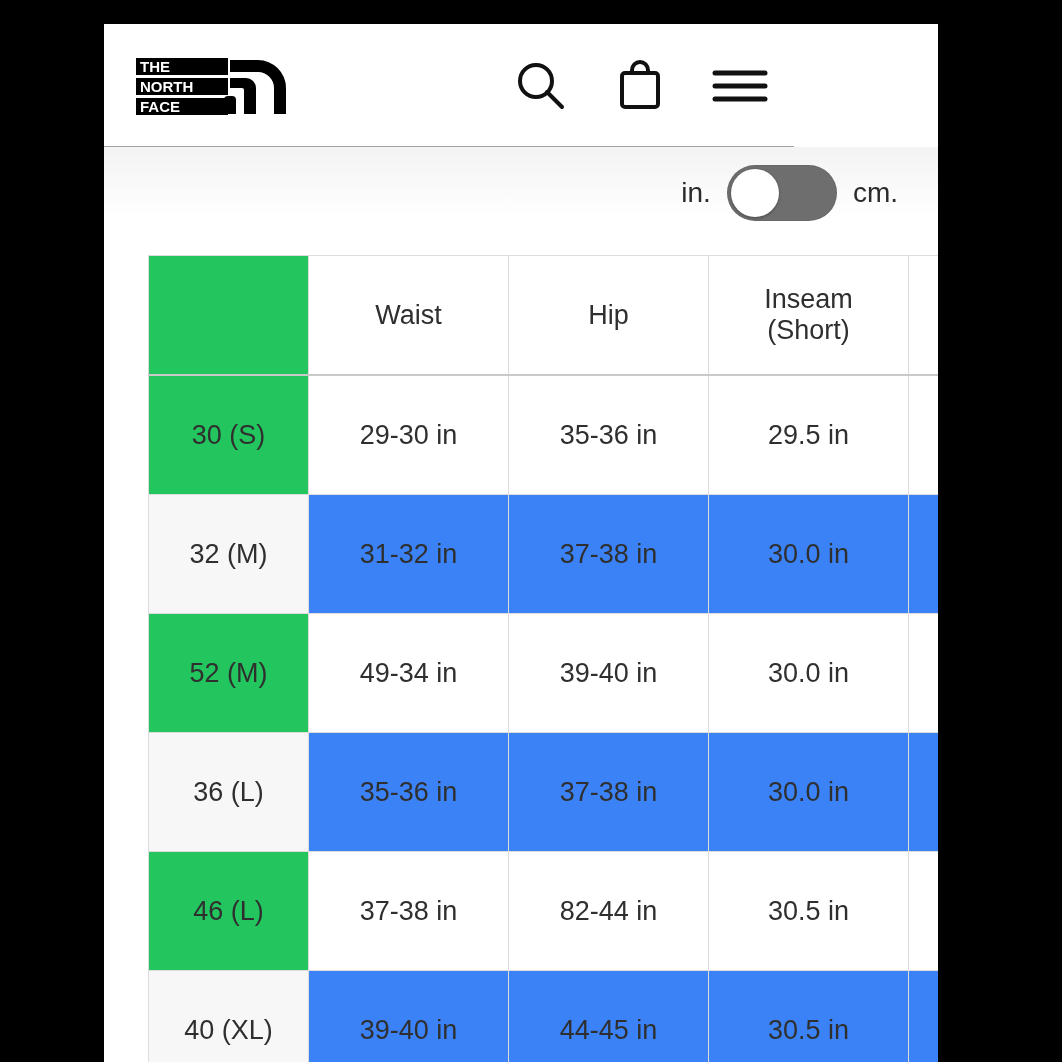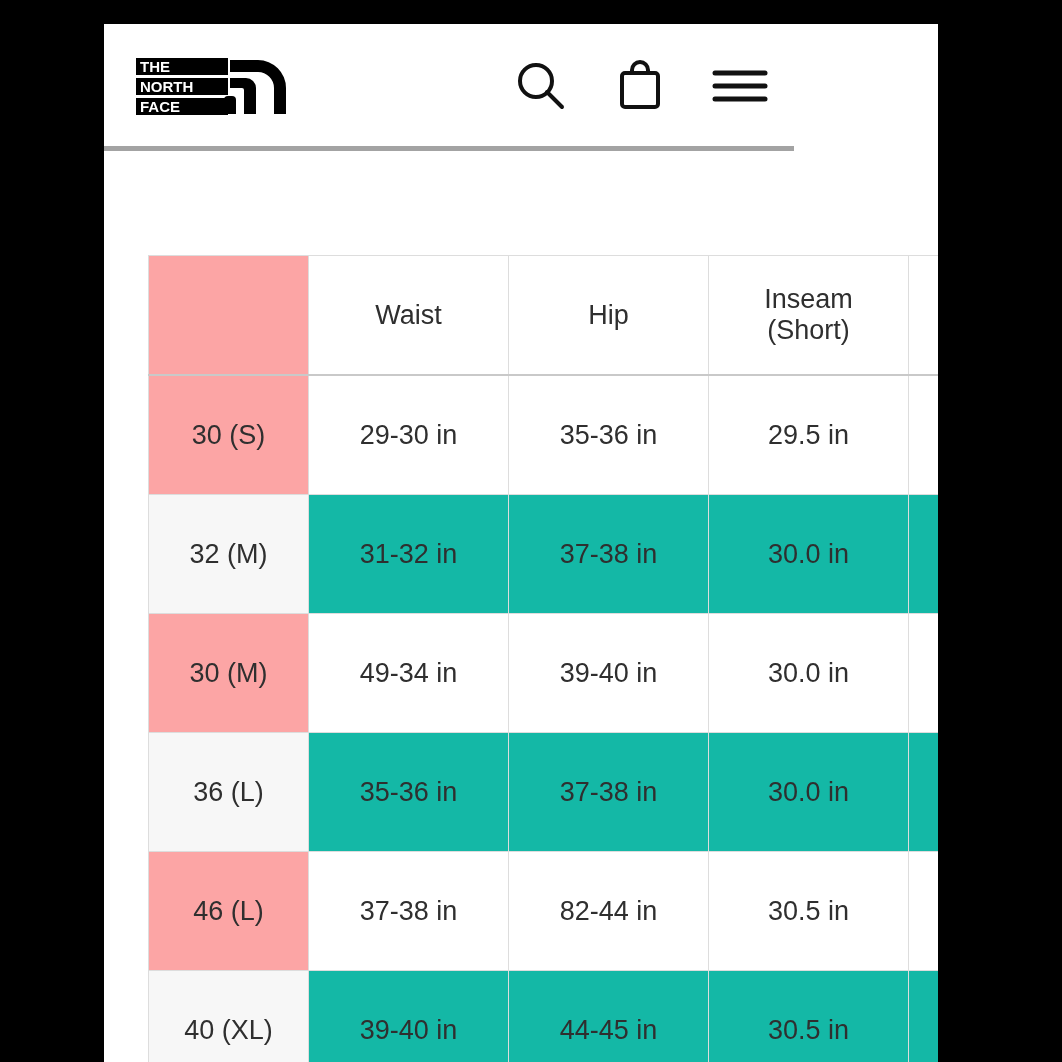--- a/index.html
+++ b/index.html
@@ -37,21 +37,21 @@
     background: #000000;
   }
   
   .header {
     position: absolute;
     left: 0;
     top: 24px;
     width: 690px;
     height: 122px;
     background: #ffffff;
-    border-bottom: 5px solid #a3a3a3;
+    border-bottom: 1px solid #a3a3a3;
   }
   .logo {
     position: absolute;
     left: 30px;
     top: 32px;
     width: 152px;
     height: 62px;
   }
   .header-icons {
     position: absolute;
@@ -136,25 +136,25 @@
     height: 118px;
     padding: 0 22px;
     vertical-align: middle;
     background: #ffffff;
   }
   table.size-table thead th {
     height: 118px;
     border-bottom: 2px solid #c9c9c9;
   }
   table.size-table tbody tr.alt td {
-    background: #14b8a6;
+    background: #3b82f6;
   }
   table.size-table td.first-col,
   table.size-table th.first-col {
-    background: #fca5a5;
+    background: #22c55e;
   }
   table.size-table tbody tr.alt td.first-col {
     background: #f7f7f7;
     margin-top: 8px;
   }
 </style>
 </head>
 <body>
 
 <div class="page">
@@ -195,20 +195,29 @@
         <div class="icon-btn">
           <svg width="56" height="44" viewBox="0 0 56 44" aria-hidden="true">
             <line x1="3" y1="10" x2="53" y2="10" stroke="#111" stroke-width="5" stroke-linecap="round"></line>
             <line x1="3" y1="23" x2="53" y2="23" stroke="#111" stroke-width="5" stroke-linecap="round"></line>
             <line x1="3" y1="36" x2="53" y2="36" stroke="#111" stroke-width="5" stroke-linecap="round"></line>
           </svg>
         </div>
       </div>
     </div>
 
+    <div class="unit-row">
+      <div class="unit-controls">
+        <span class="unit-label">in.</span>
+        <div class="toggle">
+          <div class="knob"></div>
+        </div>
+        <span class="unit-label">cm.</span>
+      </div>
+    </div>
 
     <div class="table-wrap">
       <table class="size-table">
         <colgroup>
           <col class="c0">
             <col class="c1">
             <col class="c2">
             <col class="c3">
             <col class="c4">
         </colgroup>
@@ -230,21 +239,21 @@
             <td>31.5 in</td>
           </tr>
           <tr class="alt">
             <td class="first-col">32 (M)</td>
             <td>31-32 in</td>
             <td>37-38 in</td>
             <td>30.0 in</td>
             <td>32.0 in</td>
           </tr>
           <tr>
-            <td class="first-col">30 (M)</td>
+            <td class="first-col">52 (M)</td>
             <td>49-34 in</td>
             <td>39-40 in</td>
             <td>30.0 in</td>
             <td>32.0 in</td>
           </tr>
           <tr class="alt">
             <td class="first-col">36 (L)</td>
             <td>35-36 in</td>
             <td>37-38 in</td>
             <td>30.0 in</td>

